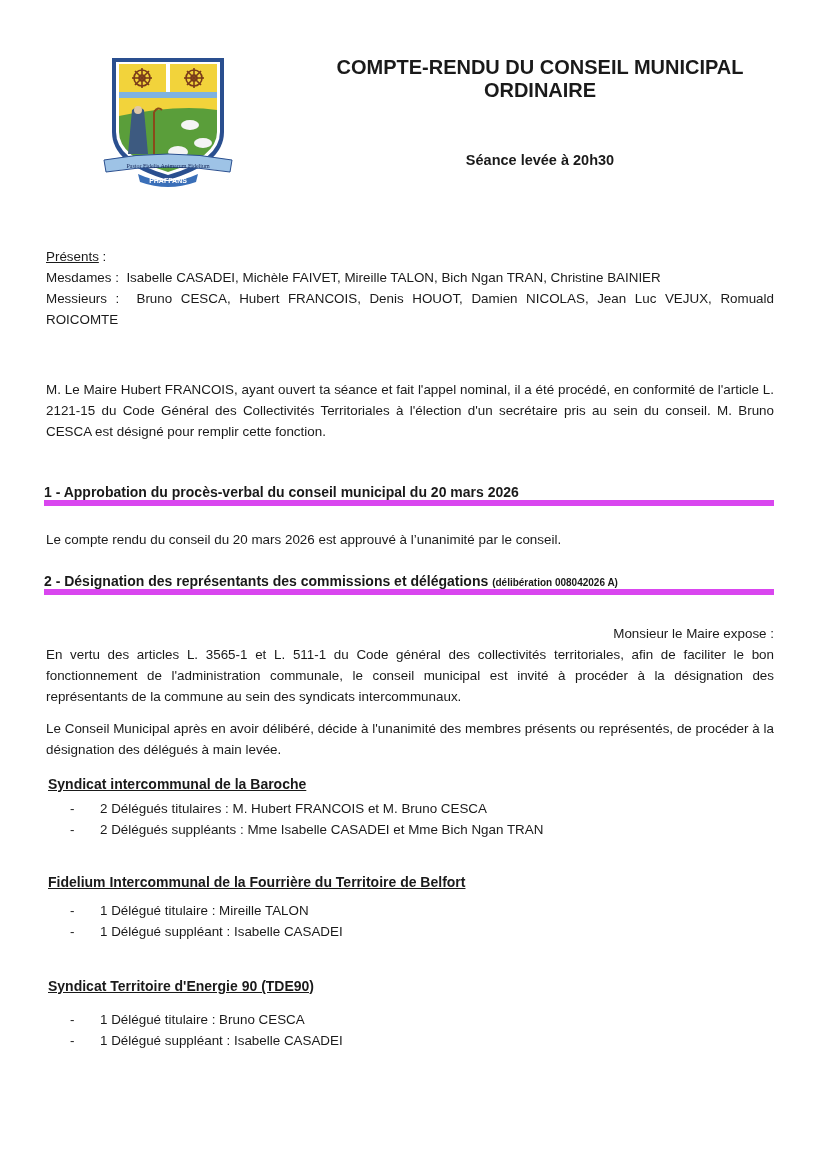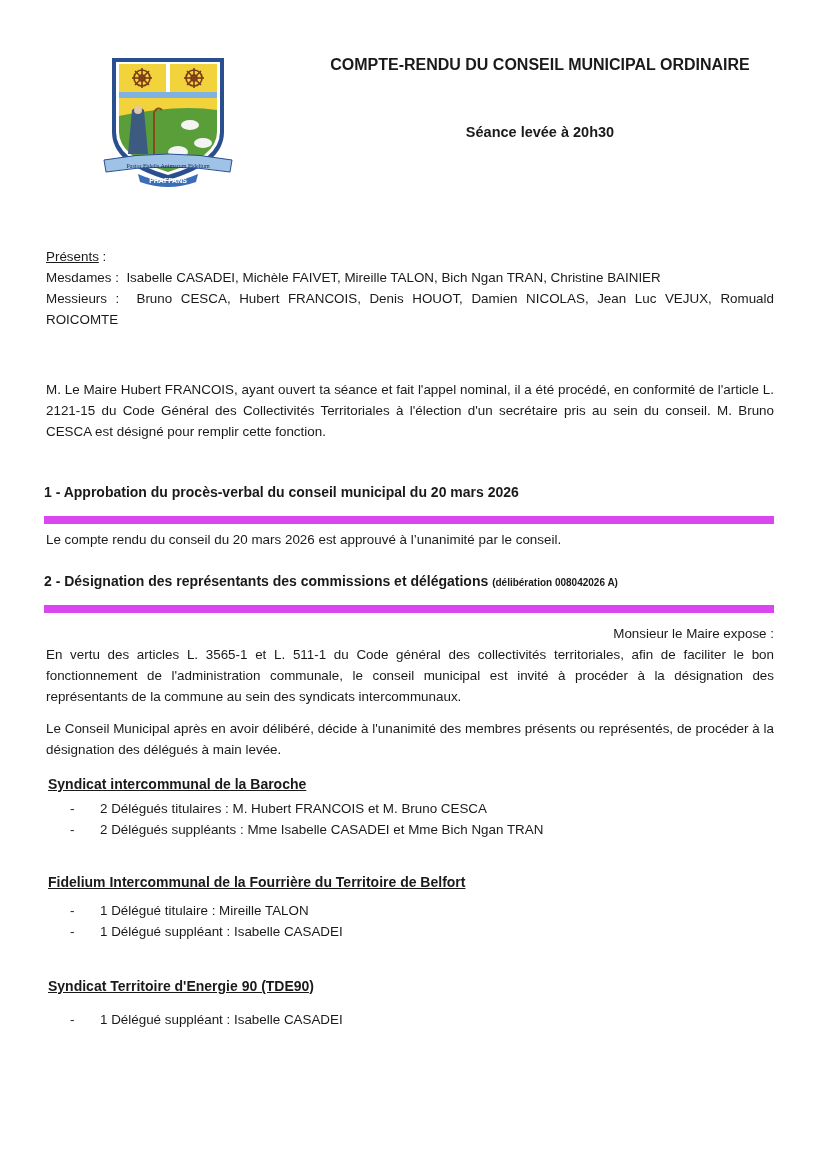--- a/index.html
+++ b/index.html
@@ -2,32 +2,32 @@
 <html><head>
 <meta charset="utf-8">
 <style>
   html, body { margin: 0; padding: 0; background: #ffffff; }
   body {
     width: 827px; height: 1169px; position: relative; overflow: hidden;
     font-family: "Liberation Sans", sans-serif; color: #1a1a1a; font-size: 13.4px;
   }
   .crest { position: absolute; left: 98px; top: 52px; width: 140px; height: 138px; }
   .title-block { position: absolute; left: 320px; top: 56px; width: 440px; text-align: center; font-weight: bold; }
-  .t1 { font-size: 16px; letter-spacing: 0; }
+  .t1 { font-size: 20px; letter-spacing: 0; }
   .t2 { font-size: 14.5px; margin-top: 30px; }
   .t3 { font-size: 14.5px; margin-top: 50px; }
 
   .block { position: absolute; left: 46px; width: 728px; line-height: 21px; }
   .presents { top: 246px; }
   .presents .label { text-decoration: underline; }
   .justify { text-align: justify; }
 
   .section-head {
     position: absolute; left: 44px; width: 730px; font-weight: bold; font-size: 14px;
-    border-bottom: 8px solid #d946ef; padding-bottom: 16px;
+    border-bottom: 6px solid #d946ef; padding-bottom: 0;
   }
   .section-head .light { font-weight: bold; font-size: 10px; }
   .sub-head { font-weight: bold; text-decoration: underline; font-size: 14px; position: absolute; left: 48px; }
   ul.dash { list-style: none; margin: 0; padding: 0; position: absolute; left: 70px; line-height: 21px; }
   ul.dash li { position: relative; padding-left: 30px; }
   ul.dash li::before { content: "-"; position: absolute; left: 0; }
 </style>
 </head>
 <body>
 
@@ -100,14 +100,15 @@
 </ul>
 
 <div class="sub-head" style="top:874px;">Fidelium Intercommunal de la Fourrière du Territoire de Belfort</div>
 <ul class="dash" style="top:900px;">
   <li>1 Délégué titulaire : Mireille TALON</li>
   <li>1 Délégué suppléant : Isabelle CASADEI</li>
 </ul>
 
 <div class="sub-head" style="top:978px;">Syndicat Territoire d'Energie 90 (TDE90)</div>
 <ul class="dash" style="top:1009px;">
+  <li>1 Délégué titulaire : Bruno CESCA</li>
   <li>1 Délégué suppléant : Isabelle CASADEI</li>
 </ul>
 
 </body></html>

